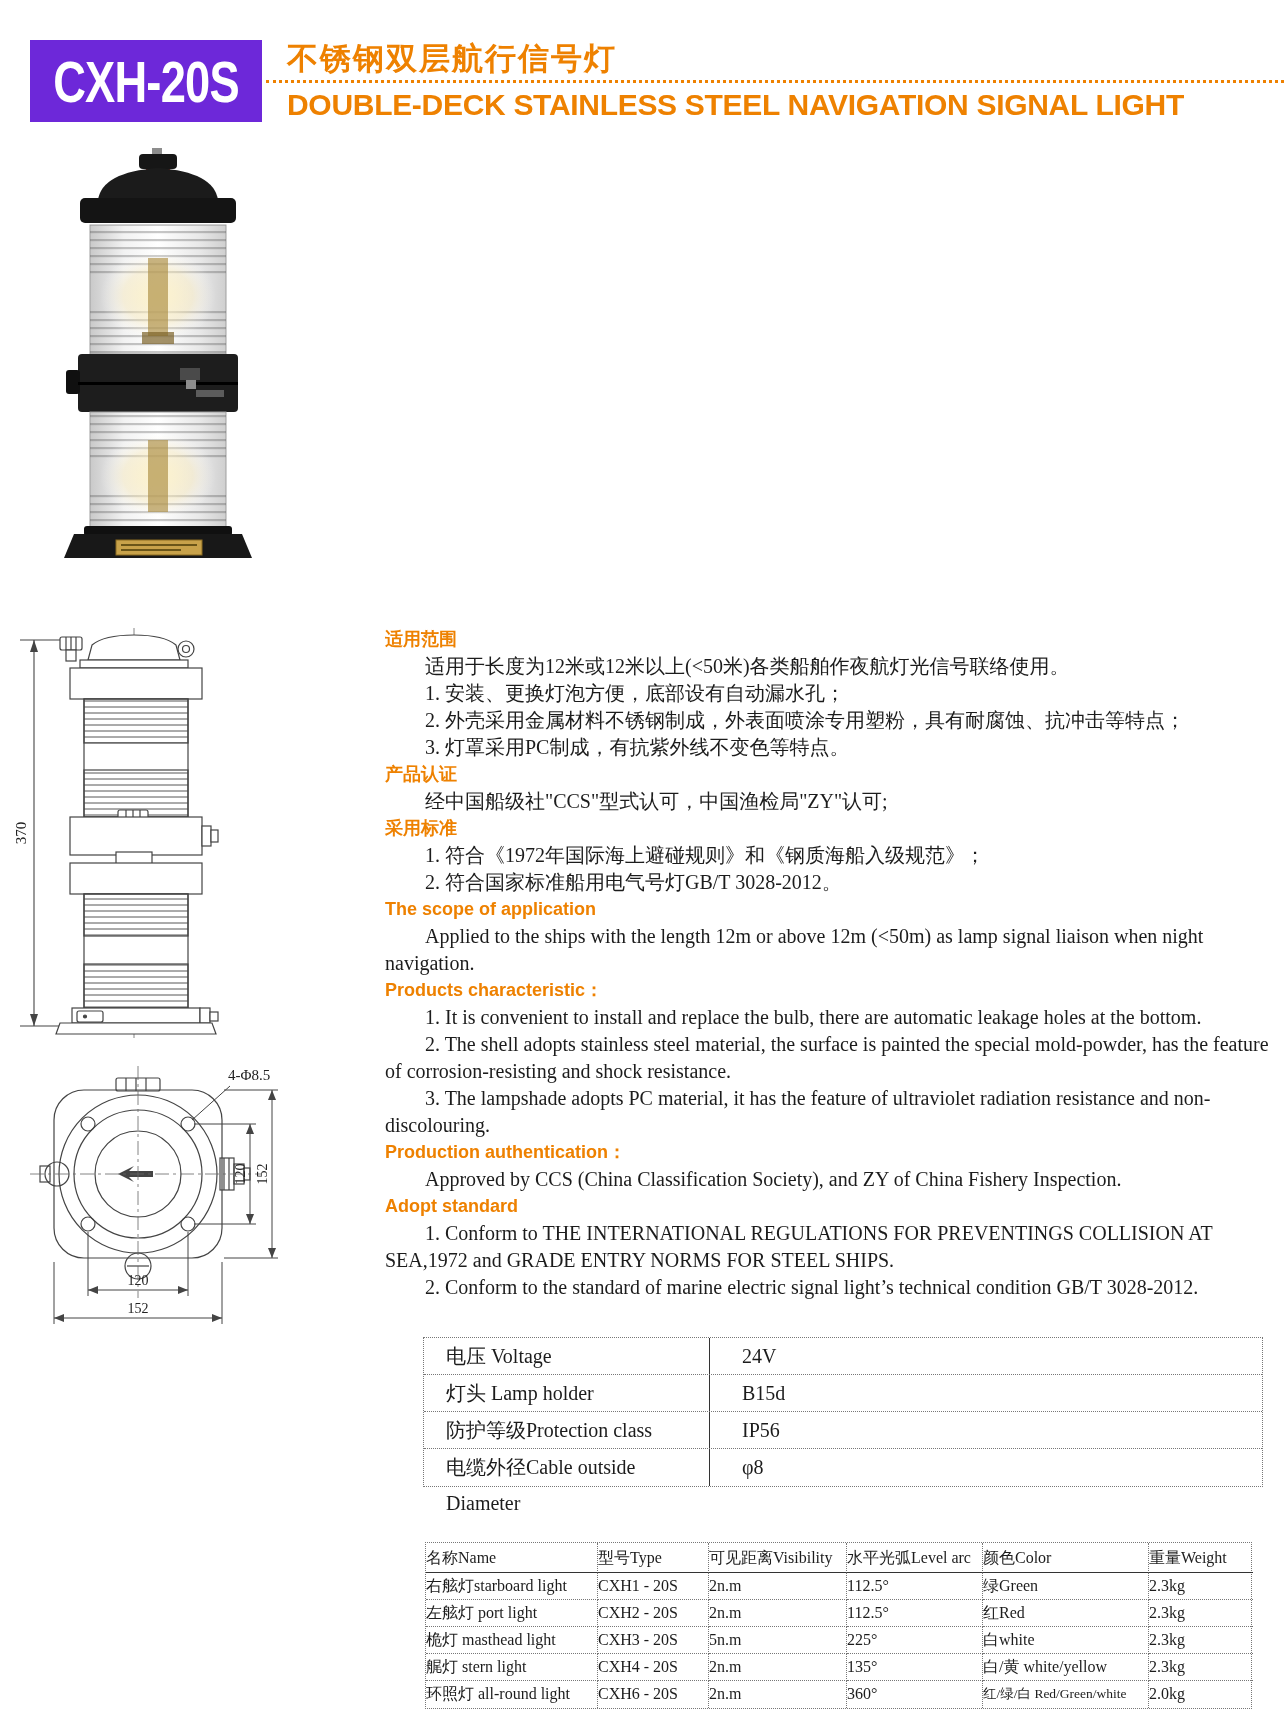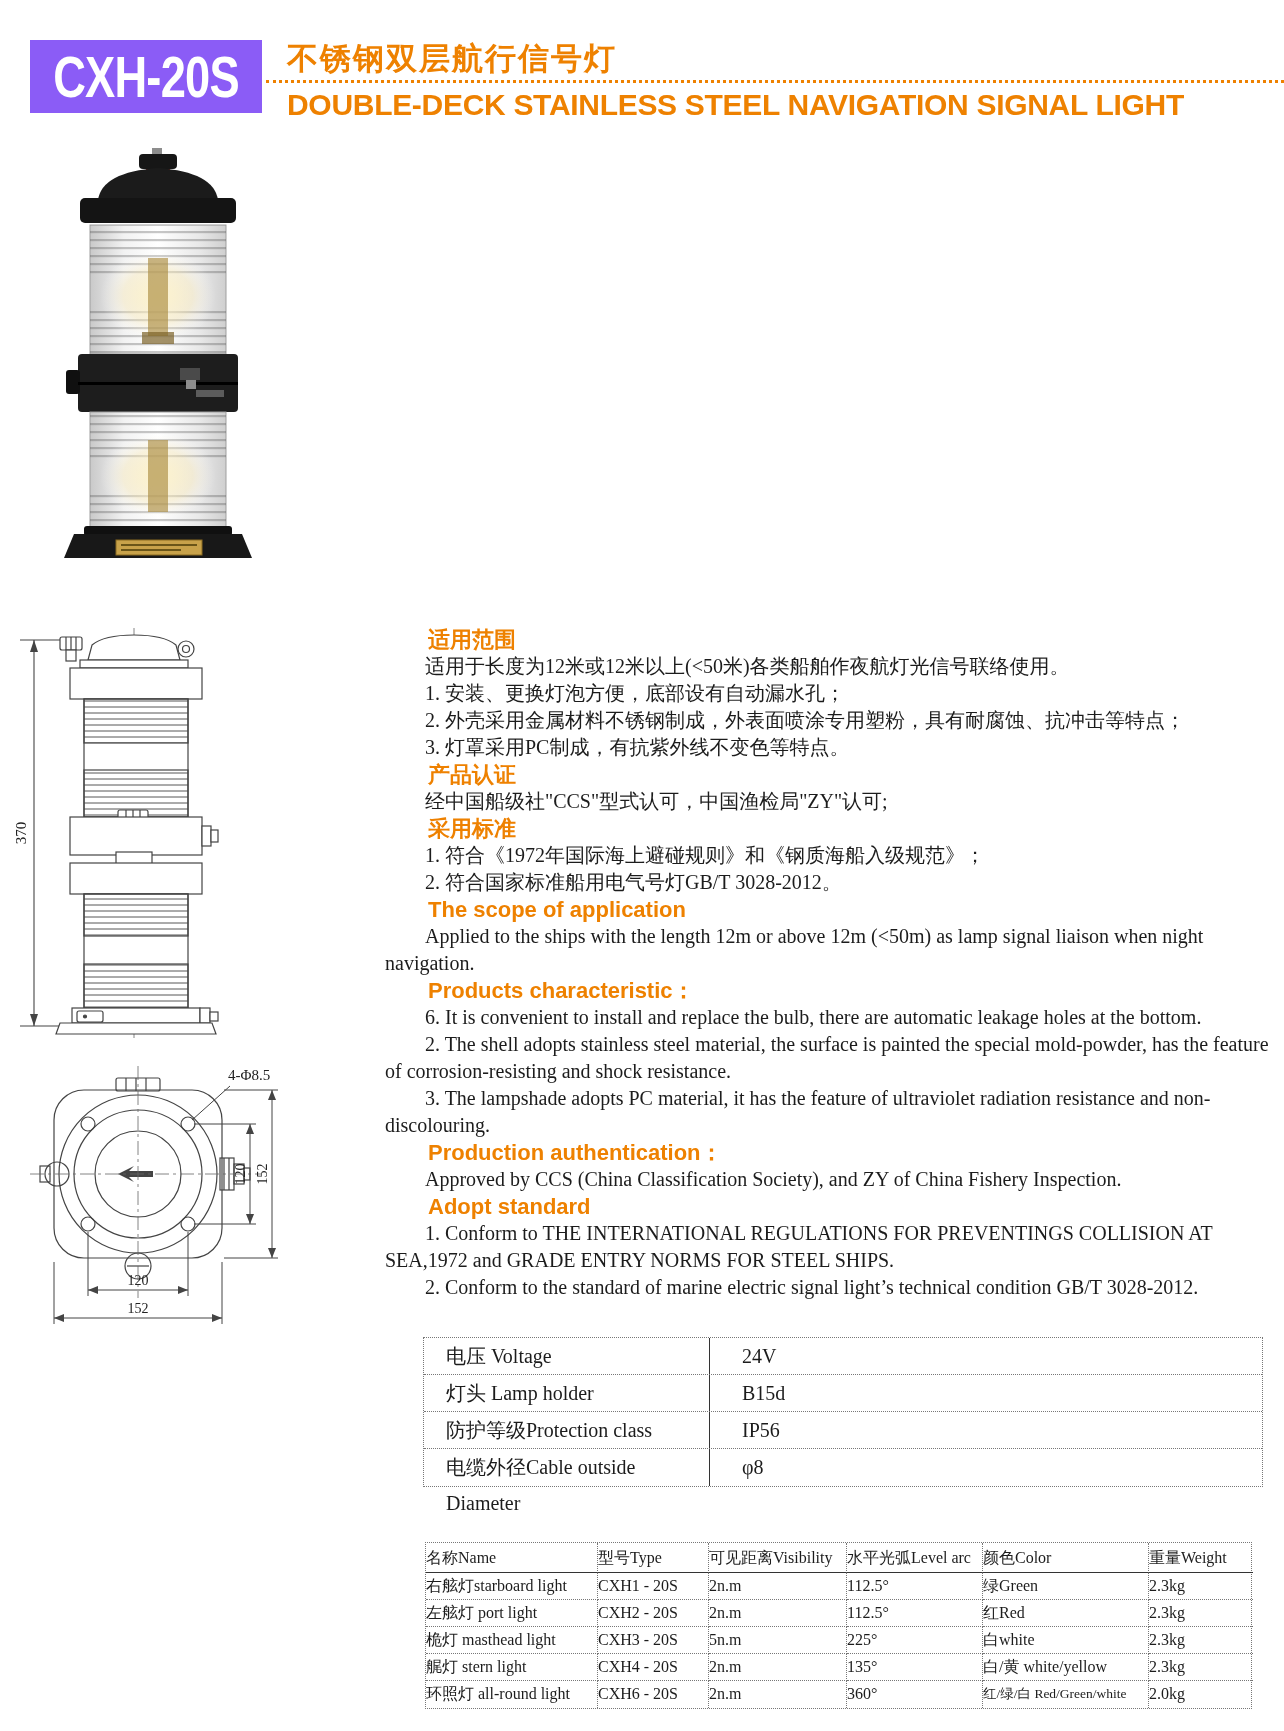--- a/index.html
+++ b/index.html
@@ -8,22 +8,22 @@
     position: relative;
     width: 1284px; height: 1731px;
     background: #ffffff;
     font-family: "Liberation Serif","DejaVu Serif",serif;
     color: #1c1c1c;
     overflow: hidden;
   }
   
   .logo-block {
     position: absolute; left: 30px; top: 40px;
-    width: 232px; height: 73px;
-    background: #8b5cf6;
+    width: 232px; height: 82px;
+    background: #6d28d9;
     display: flex; align-items: center; justify-content: center;
   }
   .logo-text {
     font-family: "Liberation Sans","DejaVu Sans",sans-serif;
     font-weight: 800; font-size: 58px; color: #fff;
     transform: scaleX(0.78); letter-spacing: -1px; white-space: nowrap;
   }
   .title-cn {
     position: absolute; left: 287px; top: 38px;
     font-family: "Liberation Sans","DejaVu Sans",sans-serif;
@@ -44,21 +44,21 @@
   .sideview{ position: absolute; left: 14px;  top: 620px;  width: 222px; height: 424px; }
   .bottomview{ position: absolute; left: 24px; top: 1046px; width: 262px; height: 288px; }
   svg text { font-family: "Liberation Serif","DejaVu Serif",serif; }
   
   .rcol {
     position: absolute; left: 385px; top: 626px; width: 899px;
     font-size: 20px; line-height: 27px;
   }
   .rcol h3 {
     font-family: "Liberation Sans","DejaVu Sans",sans-serif;
-    font-weight: 700; font-size: 22px; line-height: 27px; color: #EE8100; margin-left: 43px;
+    font-weight: 700; font-size: 18px; line-height: 27px; color: #EE8100;
   }
   .rcol p { text-indent: 2em; line-height: 27px; }
   
   .t1 {
     position: absolute; left: 423px; top: 1337px; width: 840px;
     border: 1px dotted #777; font-size: 20px;
   }
   .t1r { display: flex; height: 37px; border-bottom: 1px dotted #777; }
   .t1r:last-child { border-bottom: none; }
   .t1l { width: 286px; border-right: 1px solid #333; padding-left: 22px; line-height: 36px; }
@@ -271,21 +271,21 @@
     <p>经中国船级社"CCS"型式认可，中国渔检局"ZY"认可;</p>
 
     <h3>采用标准</h3>
     <p>1. 符合《1972年国际海上避碰规则》和《钢质海船入级规范》；</p>
     <p>2. 符合国家标准船用电气号灯GB/T 3028-2012。</p>
 
     <h3>The scope of application</h3>
     <p>Applied to the ships with the length 12m or above 12m (&lt;50m) as lamp signal liaison when night navigation.</p>
 
     <h3>Products characteristic：</h3>
-    <p>6. It is convenient to install and replace the bulb, there are automatic leakage holes at the bottom.</p>
+    <p>1. It is convenient to install and replace the bulb, there are automatic leakage holes at the bottom.</p>
     <p>2. The shell adopts stainless steel material, the surface is painted the special mold-powder, has the feature of corrosion-resisting and shock resistance.</p>
     <p>3. The lampshade adopts PC material, it has the feature of ultraviolet radiation resistance and non-discolouring.</p>
 
     <h3>Production authentication：</h3>
     <p>Approved by CCS (China Classification Society), and ZY of China Fishery Inspection.</p>
 
     <h3>Adopt standard</h3>
     <p>1. Conform to THE INTERNATIONAL REGULATIONS FOR PREVENTINGS COLLISION AT SEA,1972 and GRADE ENTRY NORMS FOR STEEL SHIPS.</p>
     <p>2. Conform to the standard of marine electric signal light’s technical condition GB/T 3028-2012.</p>
   </div>

